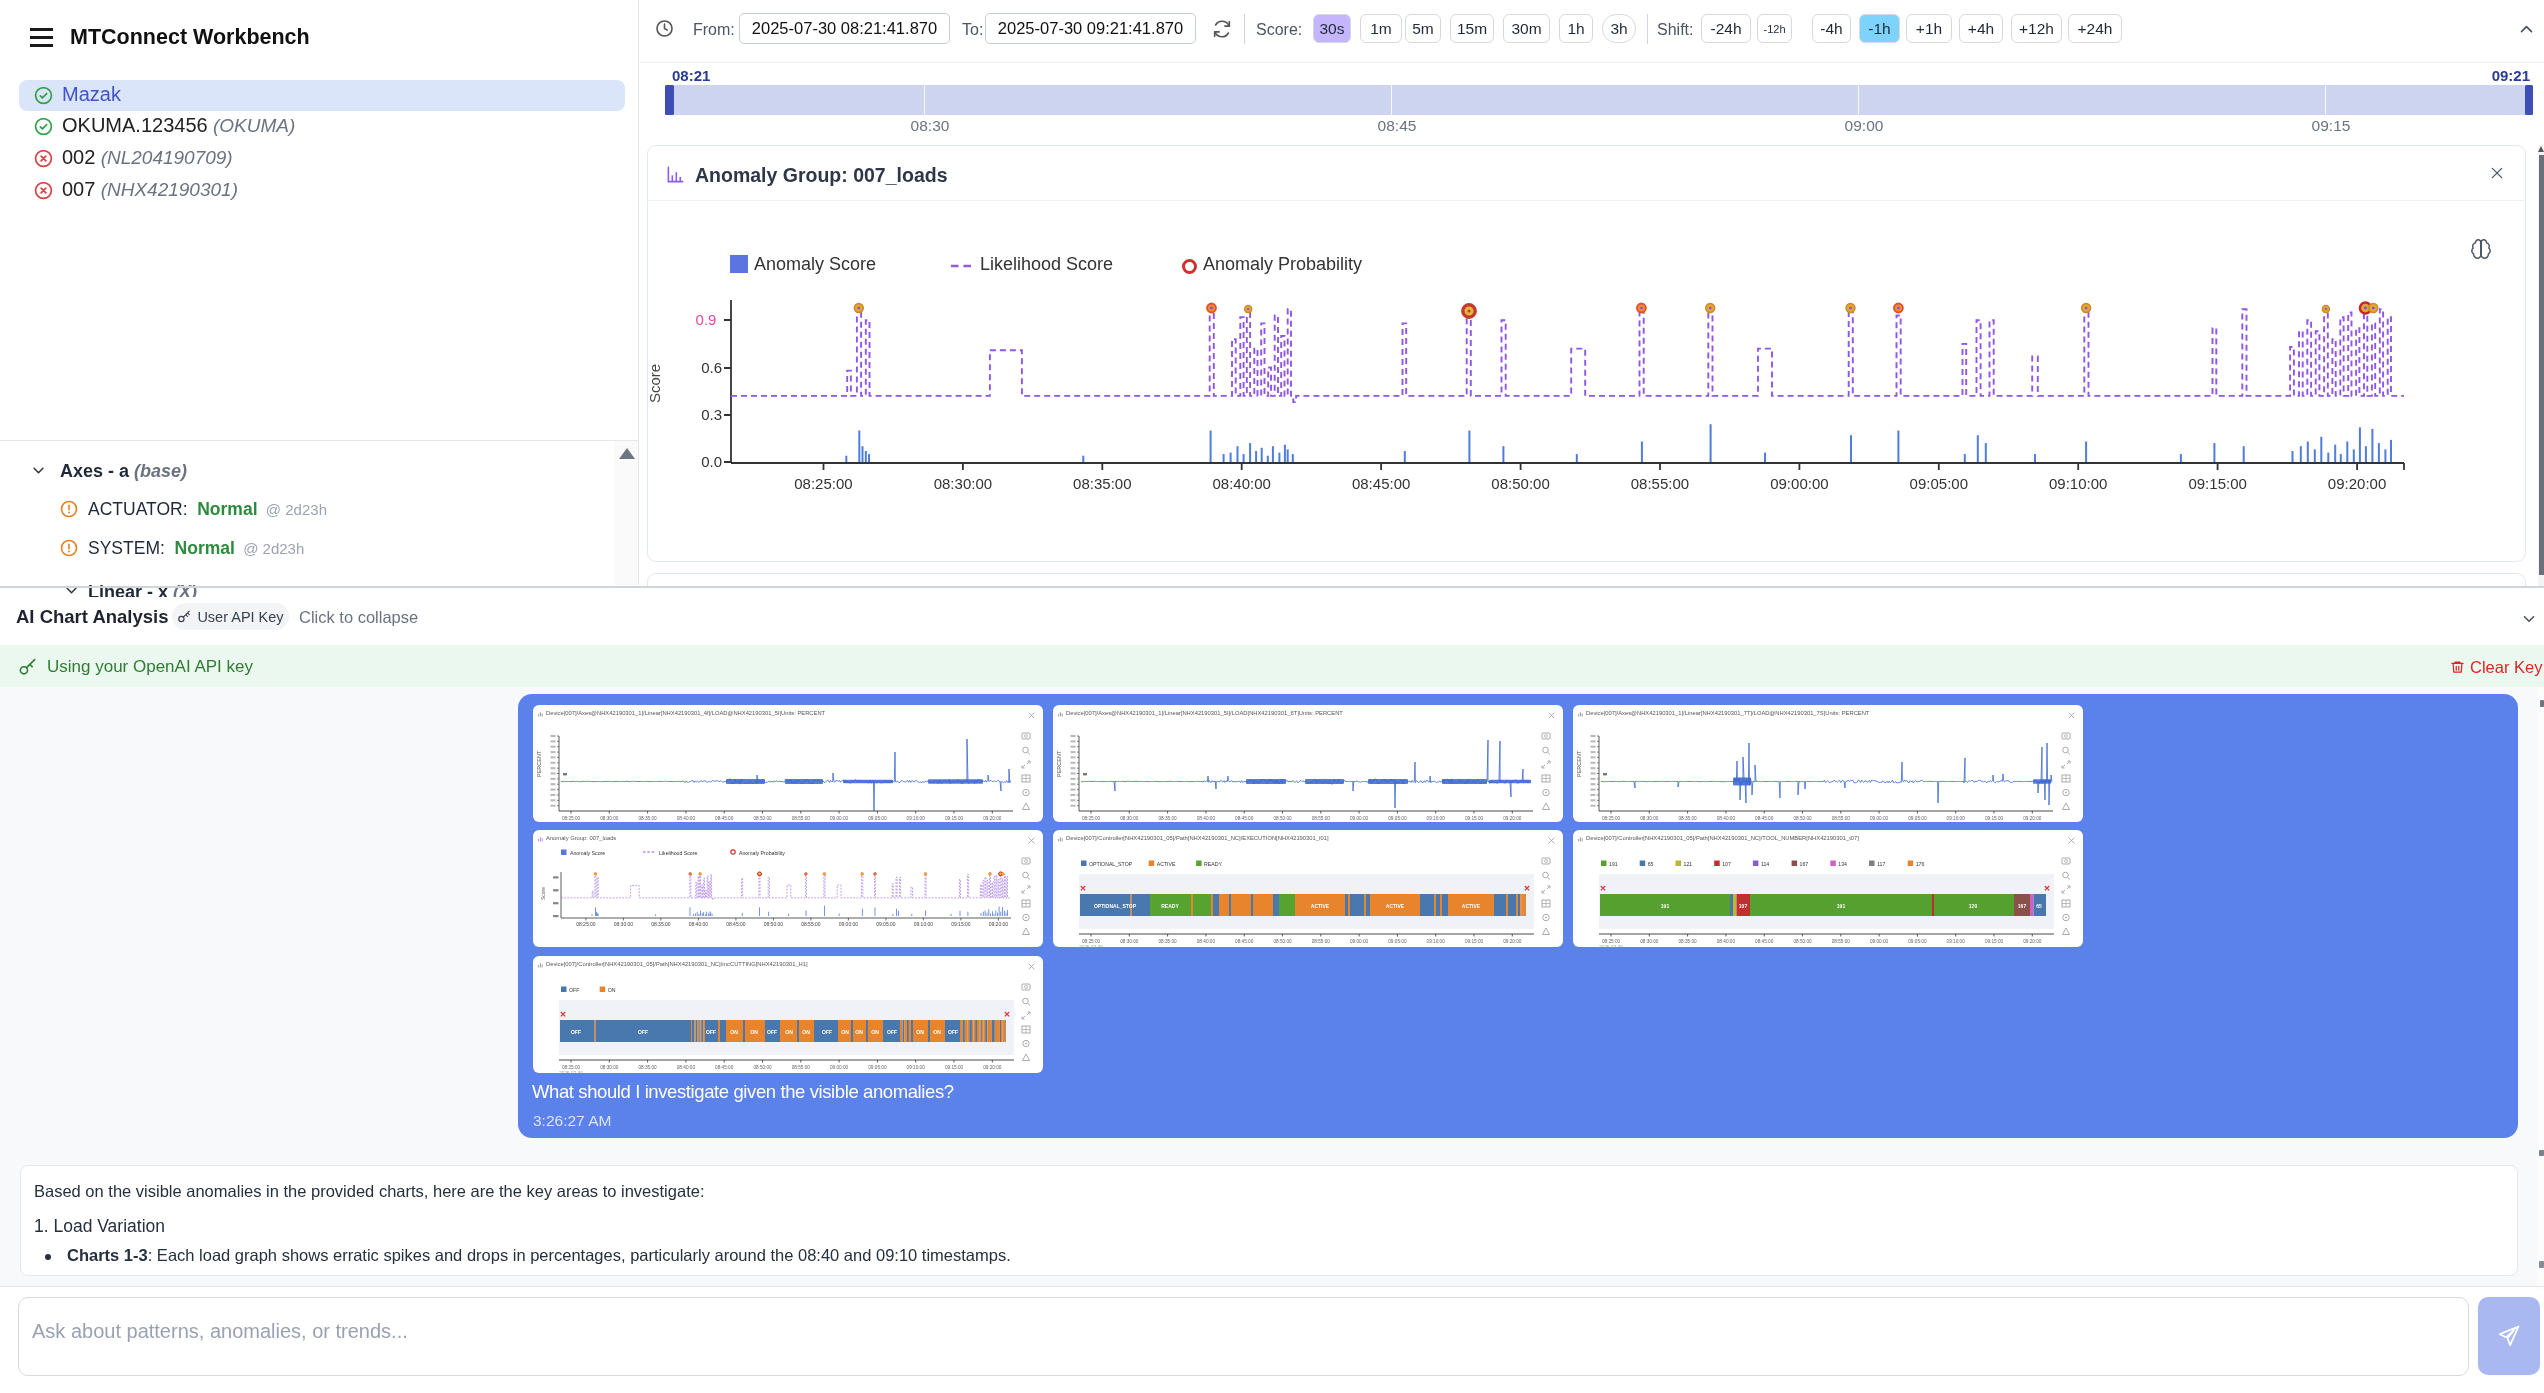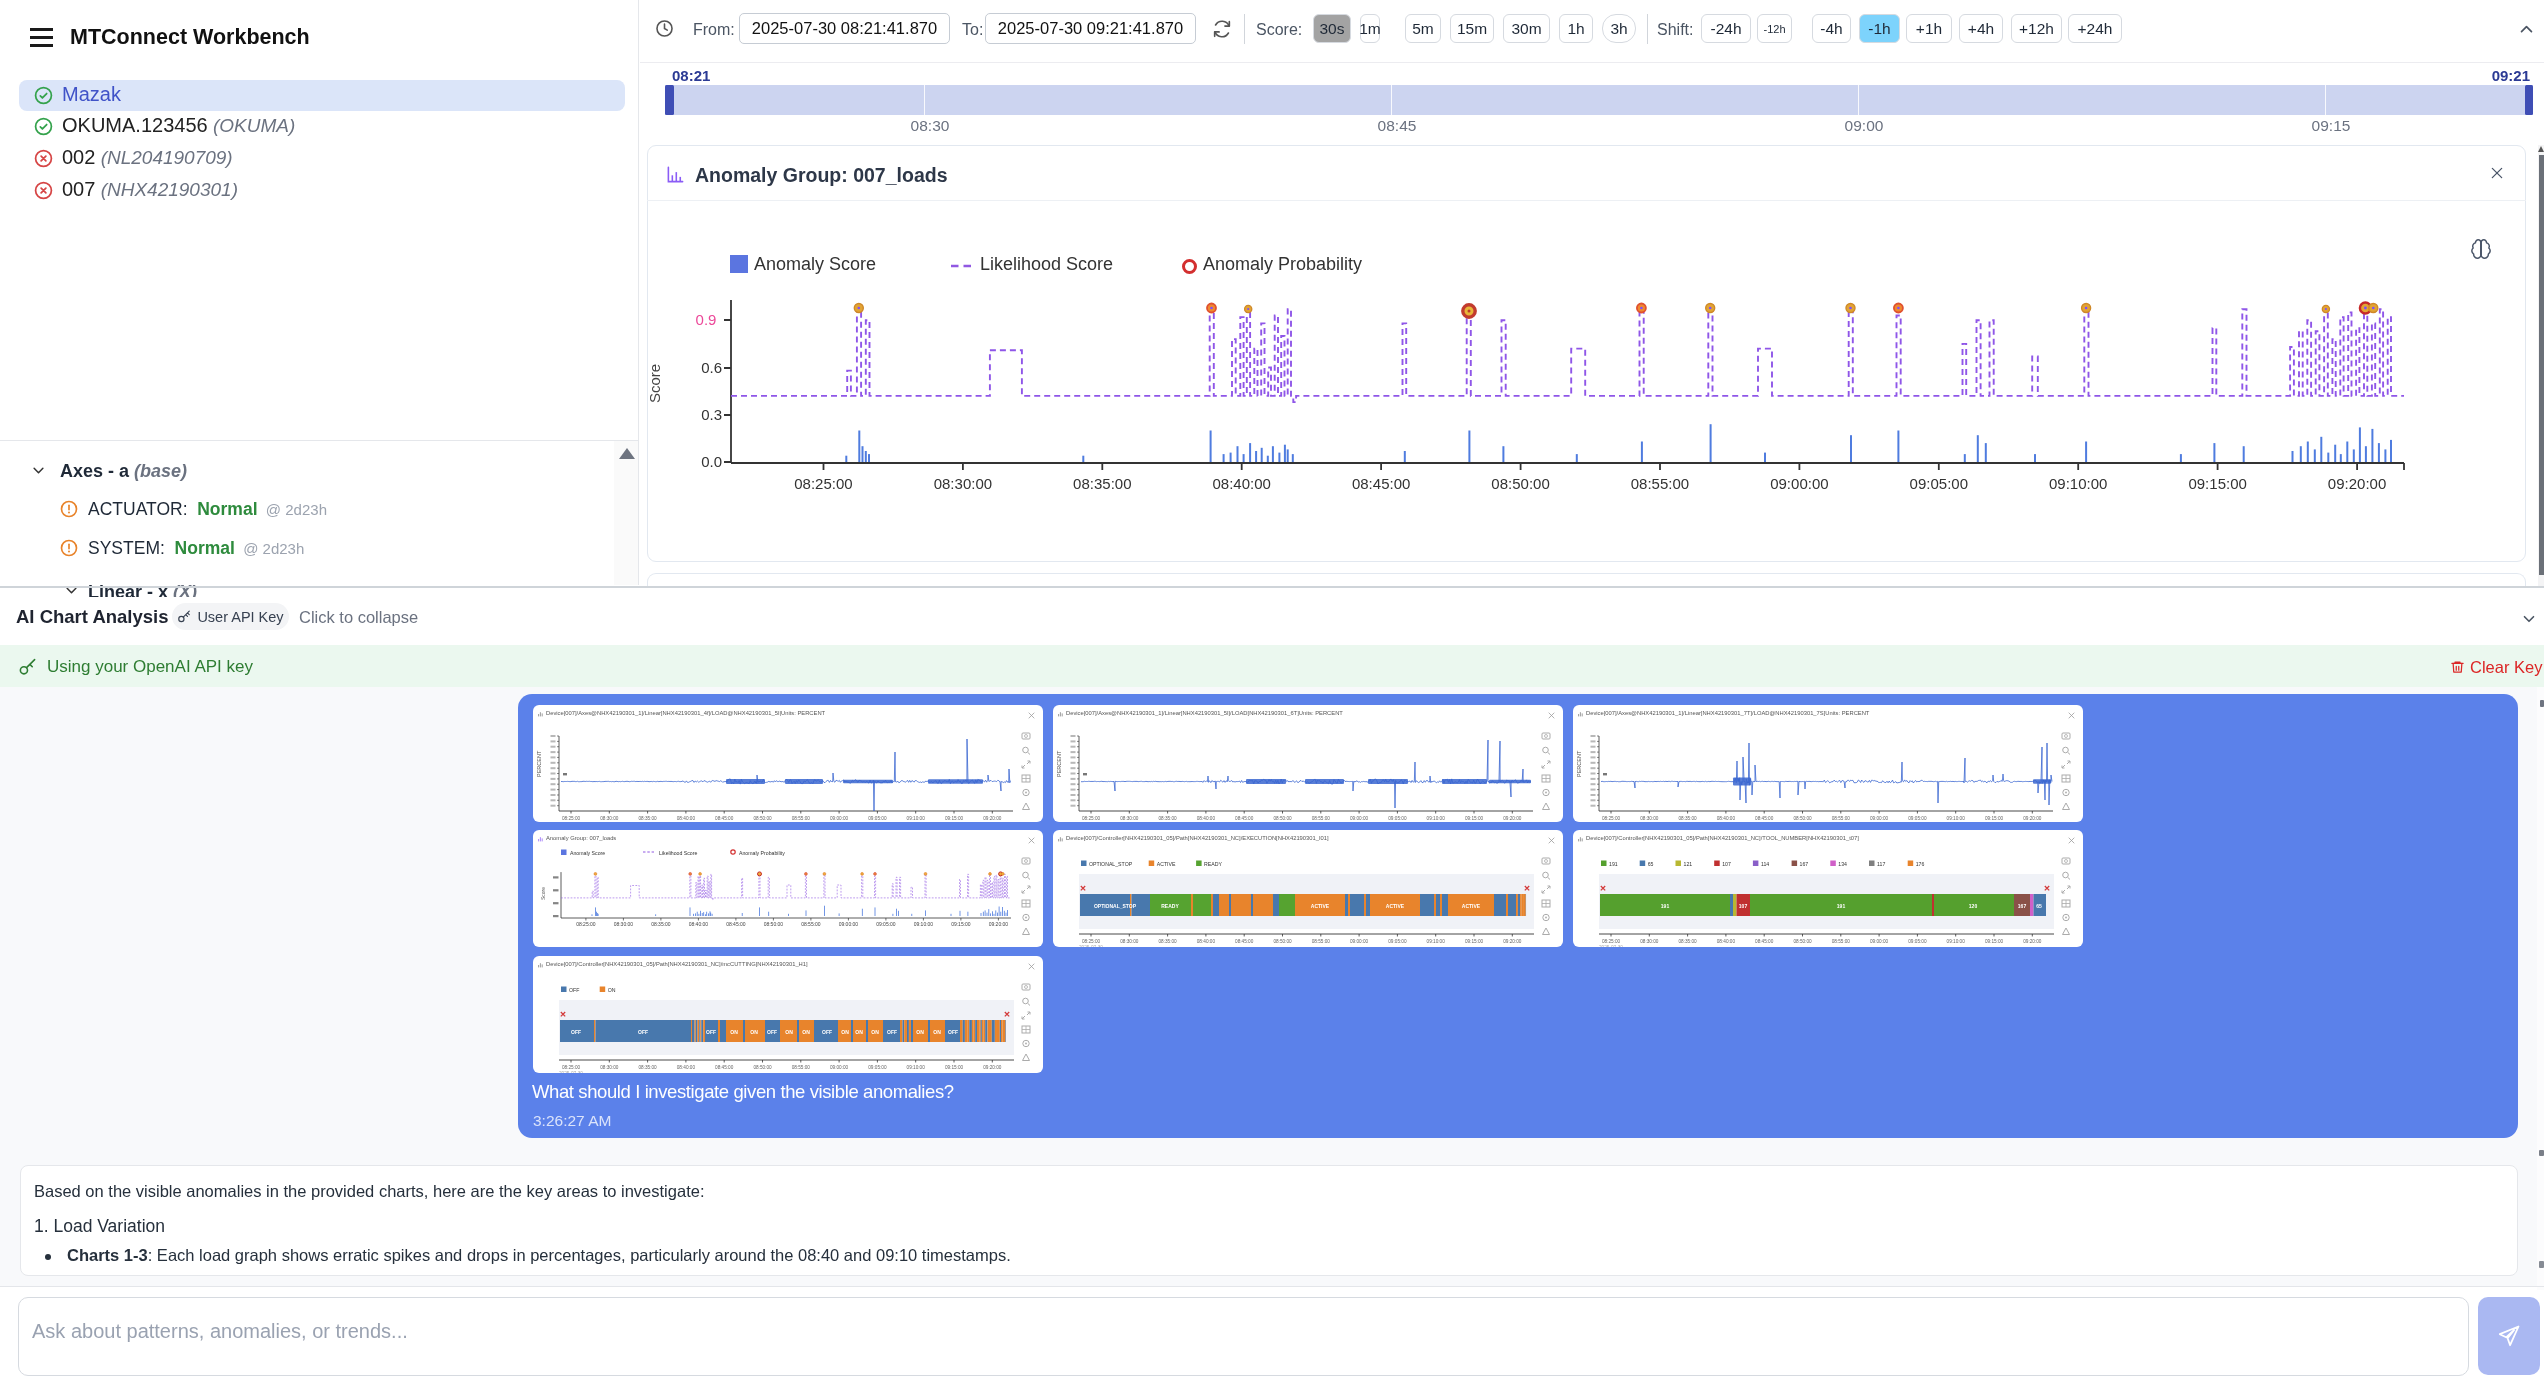--- a/index.html
+++ b/index.html
@@ -73,22 +73,22 @@
 <div style="position:absolute;left:693px;top:21px;width:60px;height:22px;font-size:16px;color:#4b5563">From:</div>
 <div style="position:absolute;left:739px;top:13px;width:211px;height:31px;border:1px solid #c6ccd4;border-radius:5px;background:#fff;font-size:16.5px;color:#111;display:flex;align-items:center;justify-content:center;white-space:nowrap">2025-07-30 08:21:41.870</div>
 <div style="position:absolute;left:962px;top:21px;width:40px;height:22px;font-size:16px;color:#4b5563">To:</div>
 <div style="position:absolute;left:985px;top:13px;width:211px;height:31px;border:1px solid #c6ccd4;border-radius:5px;background:#fff;font-size:16.5px;color:#111;display:flex;align-items:center;justify-content:center;white-space:nowrap">2025-07-30 09:21:41.870</div>
 <div style="position:absolute;left:1212px;top:19px;width:20px;height:20px;"><svg width="20" height="20" viewBox="0 0 24 24" fill="none" stroke="#555" stroke-width="2">
       <path d="M20.5 8.5A9 9 0 0 0 4.3 7.2M3.5 15.5a9 9 0 0 0 16.2 1.3" stroke-linecap="round"></path>
       <path d="M20.8 3.2v5.3h-5.3M3.2 20.8v-5.3h5.3" stroke-linecap="round" stroke-linejoin="round"></path>
     </svg></div>
 <div style="position:absolute;left:1244px;top:14px;width:1px;height:30px;background:#d1d5db"></div>
 <div style="position:absolute;left:1256px;top:21px;width:62px;height:22px;font-size:16px;color:#4b5563;font-weight:500">Score:</div>
-<div style="position:absolute;left:1313px;top:14px;width:38px;height:29px;border:1px solid #d6dae0;border-radius:6px;background:#a3a3a3;font-size:15.5px;color:#1f2937;display:flex;align-items:center;justify-content:center">30s</div>
-<div style="position:absolute;left:1360px;top:14px;width:20px;height:29px;border:1px solid #d6dae0;border-radius:6px;background:#fff;font-size:15.5px;color:#1f2937;display:flex;align-items:center;justify-content:center">1m</div>
+<div style="position:absolute;left:1313px;top:14px;width:38px;height:29px;border:1px solid #d6dae0;border-radius:6px;background:#c4b5fd;font-size:15.5px;color:#1f2937;display:flex;align-items:center;justify-content:center">30s</div>
+<div style="position:absolute;left:1360px;top:14px;width:42px;height:29px;border:1px solid #d6dae0;border-radius:6px;background:#fff;font-size:15.5px;color:#1f2937;display:flex;align-items:center;justify-content:center">1m</div>
 <div style="position:absolute;left:1405px;top:14px;width:36px;height:29px;border:1px solid #d6dae0;border-radius:6px;background:#fff;font-size:15.5px;color:#1f2937;display:flex;align-items:center;justify-content:center">5m</div>
 <div style="position:absolute;left:1450px;top:14px;width:44px;height:29px;border:1px solid #d6dae0;border-radius:6px;background:#fff;font-size:15.5px;color:#1f2937;display:flex;align-items:center;justify-content:center">15m</div>
 <div style="position:absolute;left:1503px;top:14px;width:47px;height:29px;border:1px solid #d6dae0;border-radius:6px;background:#fff;font-size:15.5px;color:#1f2937;display:flex;align-items:center;justify-content:center">30m</div>
 <div style="position:absolute;left:1559px;top:14px;width:34px;height:29px;border:1px solid #d6dae0;border-radius:6px;background:#fff;font-size:15.5px;color:#1f2937;display:flex;align-items:center;justify-content:center">1h</div>
 <div style="position:absolute;left:1602px;top:14px;width:34px;height:29px;border:1px solid #d6dae0;border-radius:14px;background:#fff;font-size:15.5px;color:#1f2937;display:flex;align-items:center;justify-content:center">3h</div>
 <div style="position:absolute;left:1647px;top:14px;width:1px;height:30px;background:#d1d5db"></div>
 <div style="position:absolute;left:1657px;top:21px;width:60px;height:22px;font-size:16px;color:#4b5563;font-weight:500">Shift:</div>
 <div style="position:absolute;left:1701px;top:14px;width:50px;height:29px;border:1px solid #d6dae0;border-radius:6px;background:#fff;font-size:15.5px;color:#1f2937;display:flex;align-items:center;justify-content:center">-24h</div>
 <div style="position:absolute;left:1757px;top:14px;width:35px;height:29px;border:1px solid #d6dae0;border-radius:6px;background:#fff;font-size:11px;color:#1f2937;display:flex;align-items:center;justify-content:center">-12h</div>
 <div style="position:absolute;left:1812px;top:14px;width:39px;height:29px;border:1px solid #d6dae0;border-radius:6px;background:#fff;font-size:15.5px;color:#1f2937;display:flex;align-items:center;justify-content:center">-4h</div>

